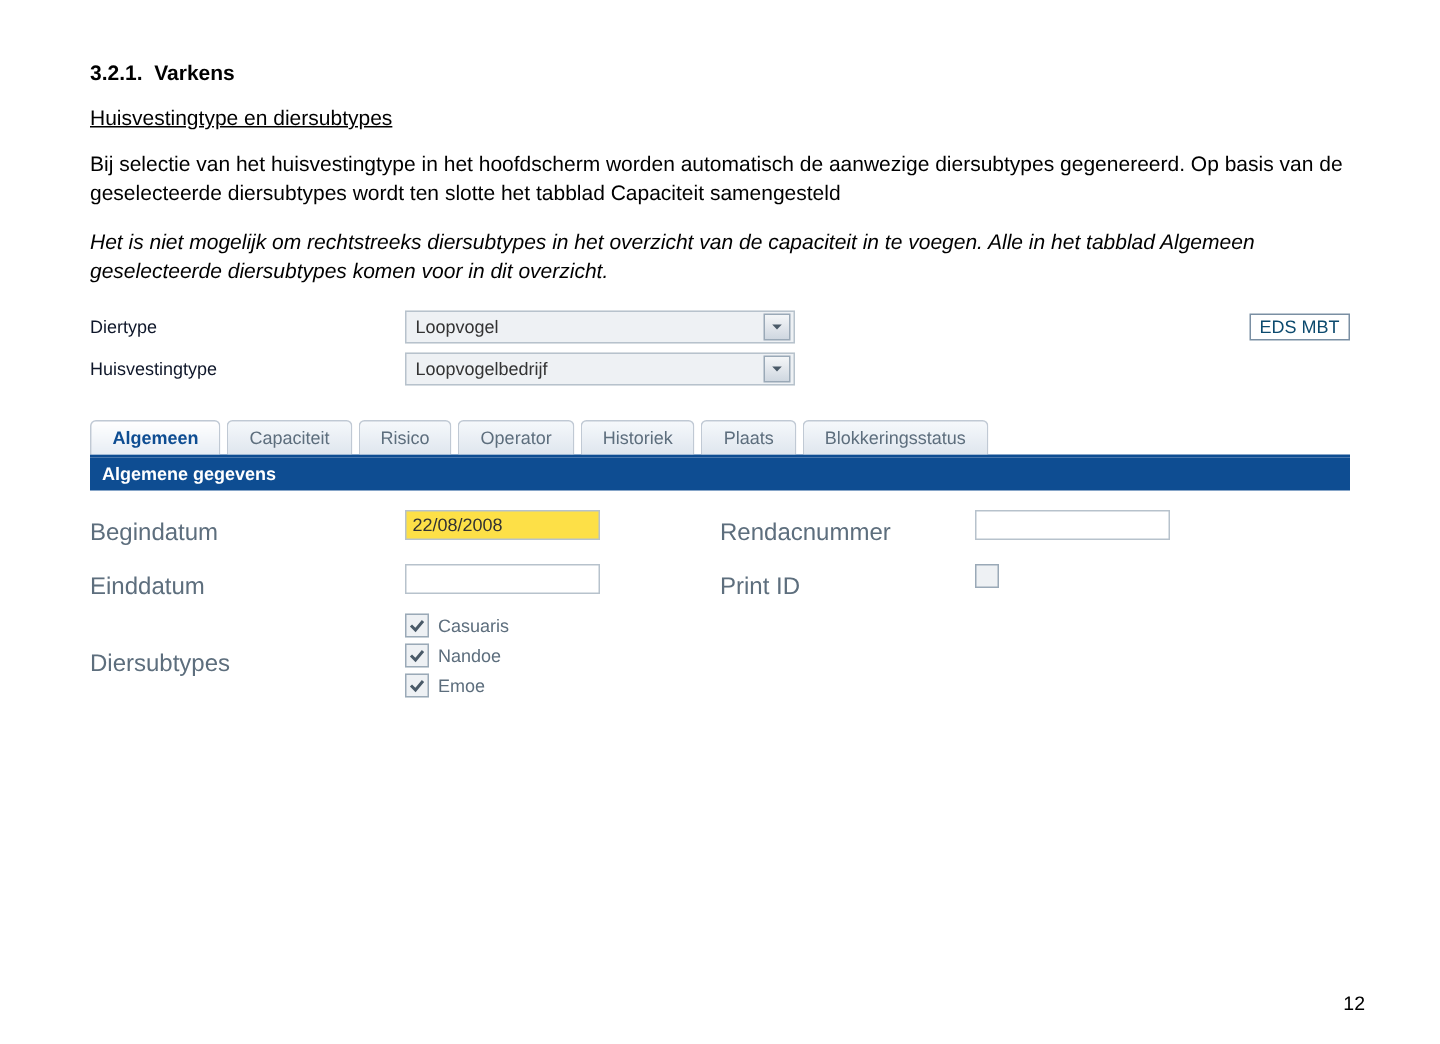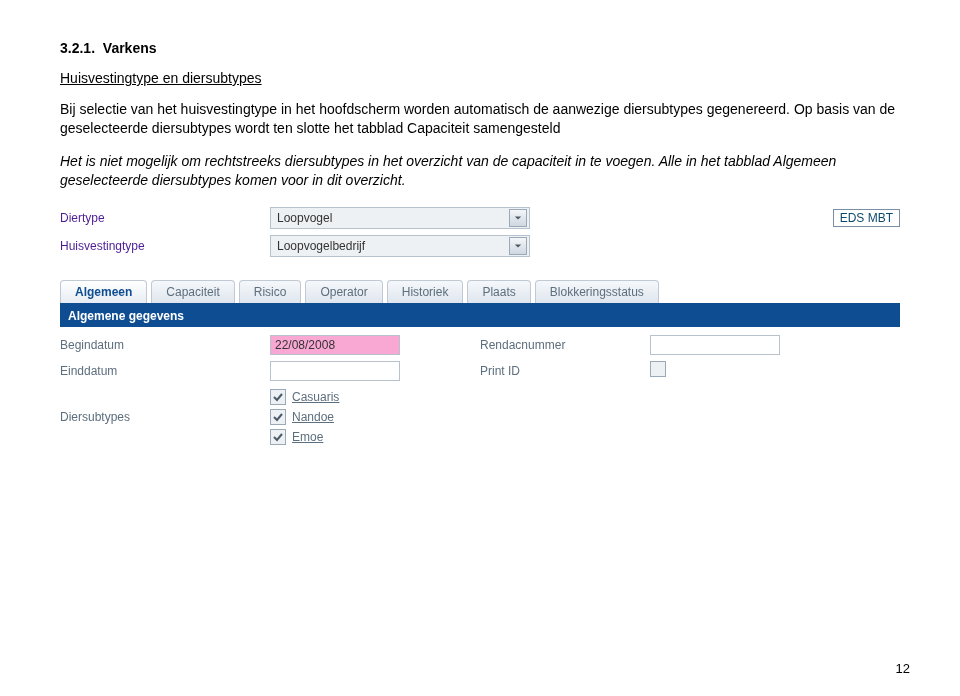--- a/index.html
+++ b/index.html
@@ -34,21 +34,21 @@
     color: #5d6e7d;
     margin-top: 8px;
   }
   .form-row {
     display: flex;
     align-items: center;
     padding: 3px 0;
   }
   .form-label {
     width: 210px;
-    color: #4c1d95;
+    color: #0f172a;
   }
   .form-input-wrap {
     flex: 0 0 auto;
   }
   .faux-select {
     display: inline-flex;
     align-items: center;
     justify-content: space-between;
     border: 1px solid #b7c2cc;
     background: #eef1f4;
@@ -109,45 +109,45 @@
 
   .grid {
     display: grid;
     grid-template-columns: 210px 210px 170px 170px;
     row-gap: 6px;
     padding: 8px 0;
     align-items: center;
   }
   .grid .lbl {
     color: #5d6e7d;
-    font-size: 12px;
+    font-size: 16px;
+    margin-top: 12px;
   }
   .grid .val input[type="text"] {
     border: 1px solid #b7c2cc;
-    background: #f9a8d4;
+    background: #fde047;
     height: 18px;
     width: 120px;
     font-size: 12px;
     padding: 0 4px;
     color: #333;
   }
   .grid .val input.blank {
     background: #fff;
   }
   .small-checkbox {
     width: 14px;
     height: 14px;
     background: #eef1f4;
     border: 1px solid #9aa9b7;
     display: inline-block;
   }
 
   .subtypes-col {
     grid-column: 2 / span 3;
-    text-decoration: underline;
   }
   .subtype-row {
     display: flex;
     align-items: center;
     gap: 6px;
     color: #5d6e7d;
     font-size: 12px;
     padding: 2px 0;
   }
   .subtype-row .cb {

